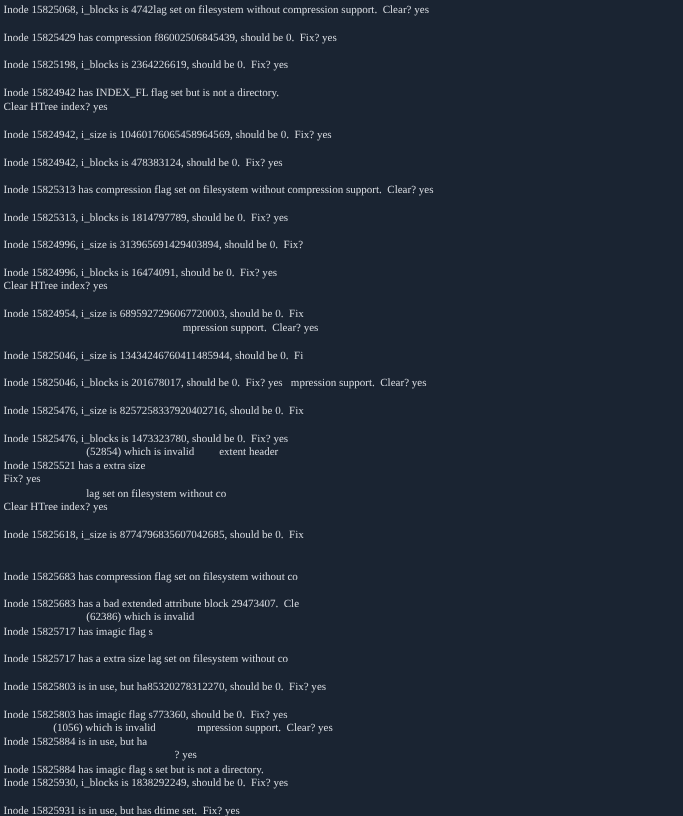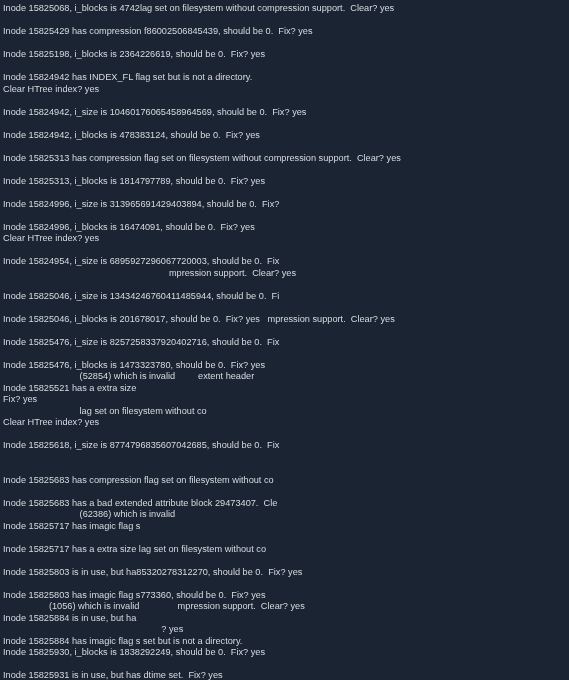--- a/index.html
+++ b/index.html
@@ -8,21 +8,21 @@
     width: 569px;
     height: 680px;
     background: #1a2432;
     overflow: hidden;
   }
   body {
     padding: 3px 3px;
     box-sizing: border-box;
   }
   .terminal {
-    font-family: Liberation Sans, sans-serif;
+    font-family: Liberation Serif, serif;
     font-size: 9.2px;
     line-height: 11.5px;
     color: #d8dbe0;
     white-space: pre;
     letter-spacing: 0px;
   }
 </style>
 </head>
 <body>
 

